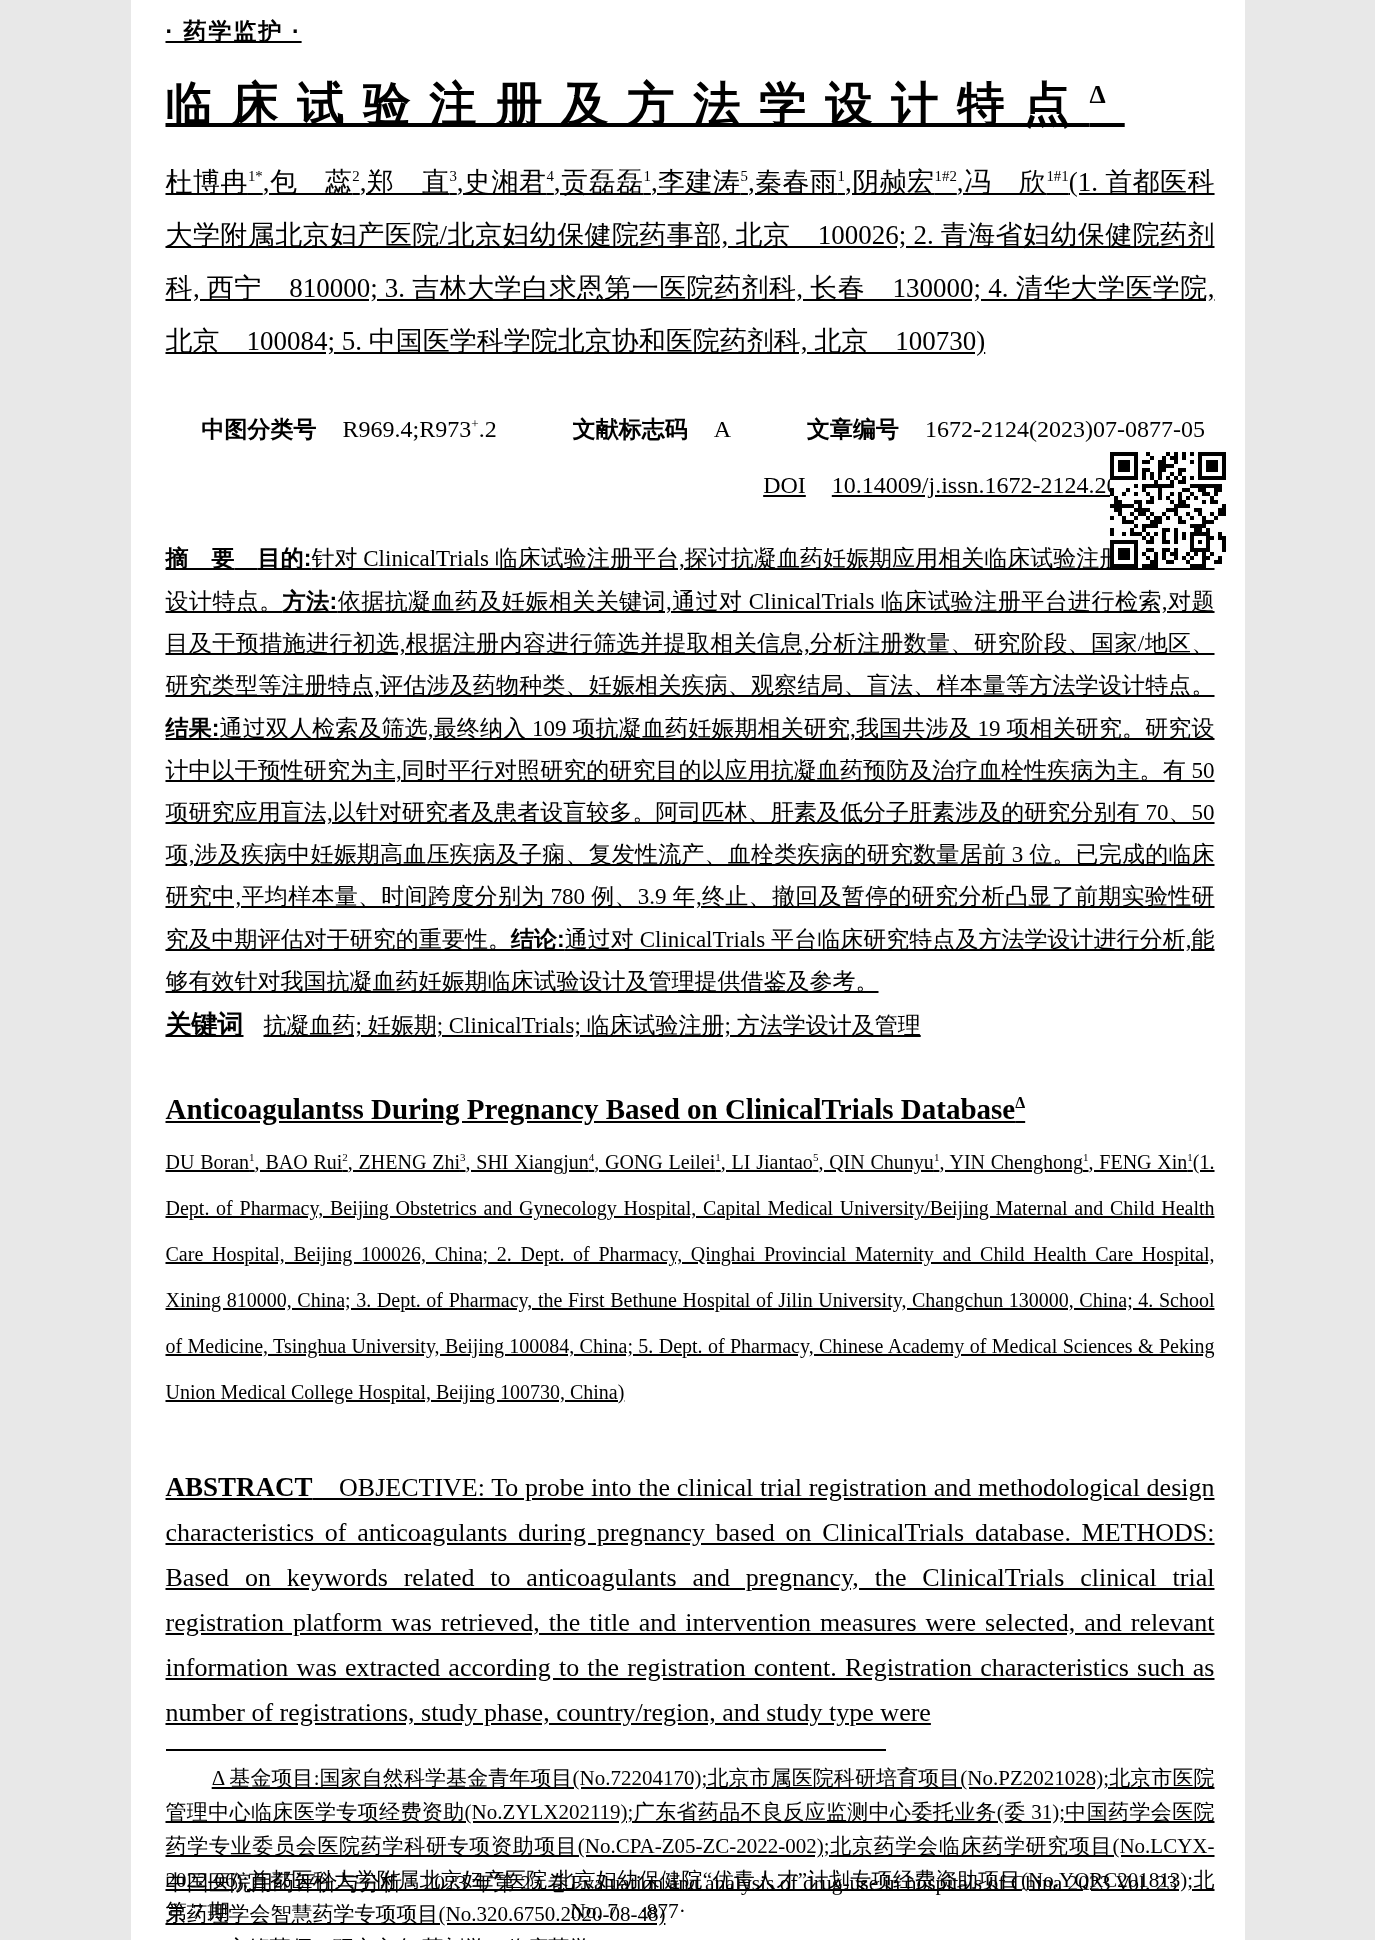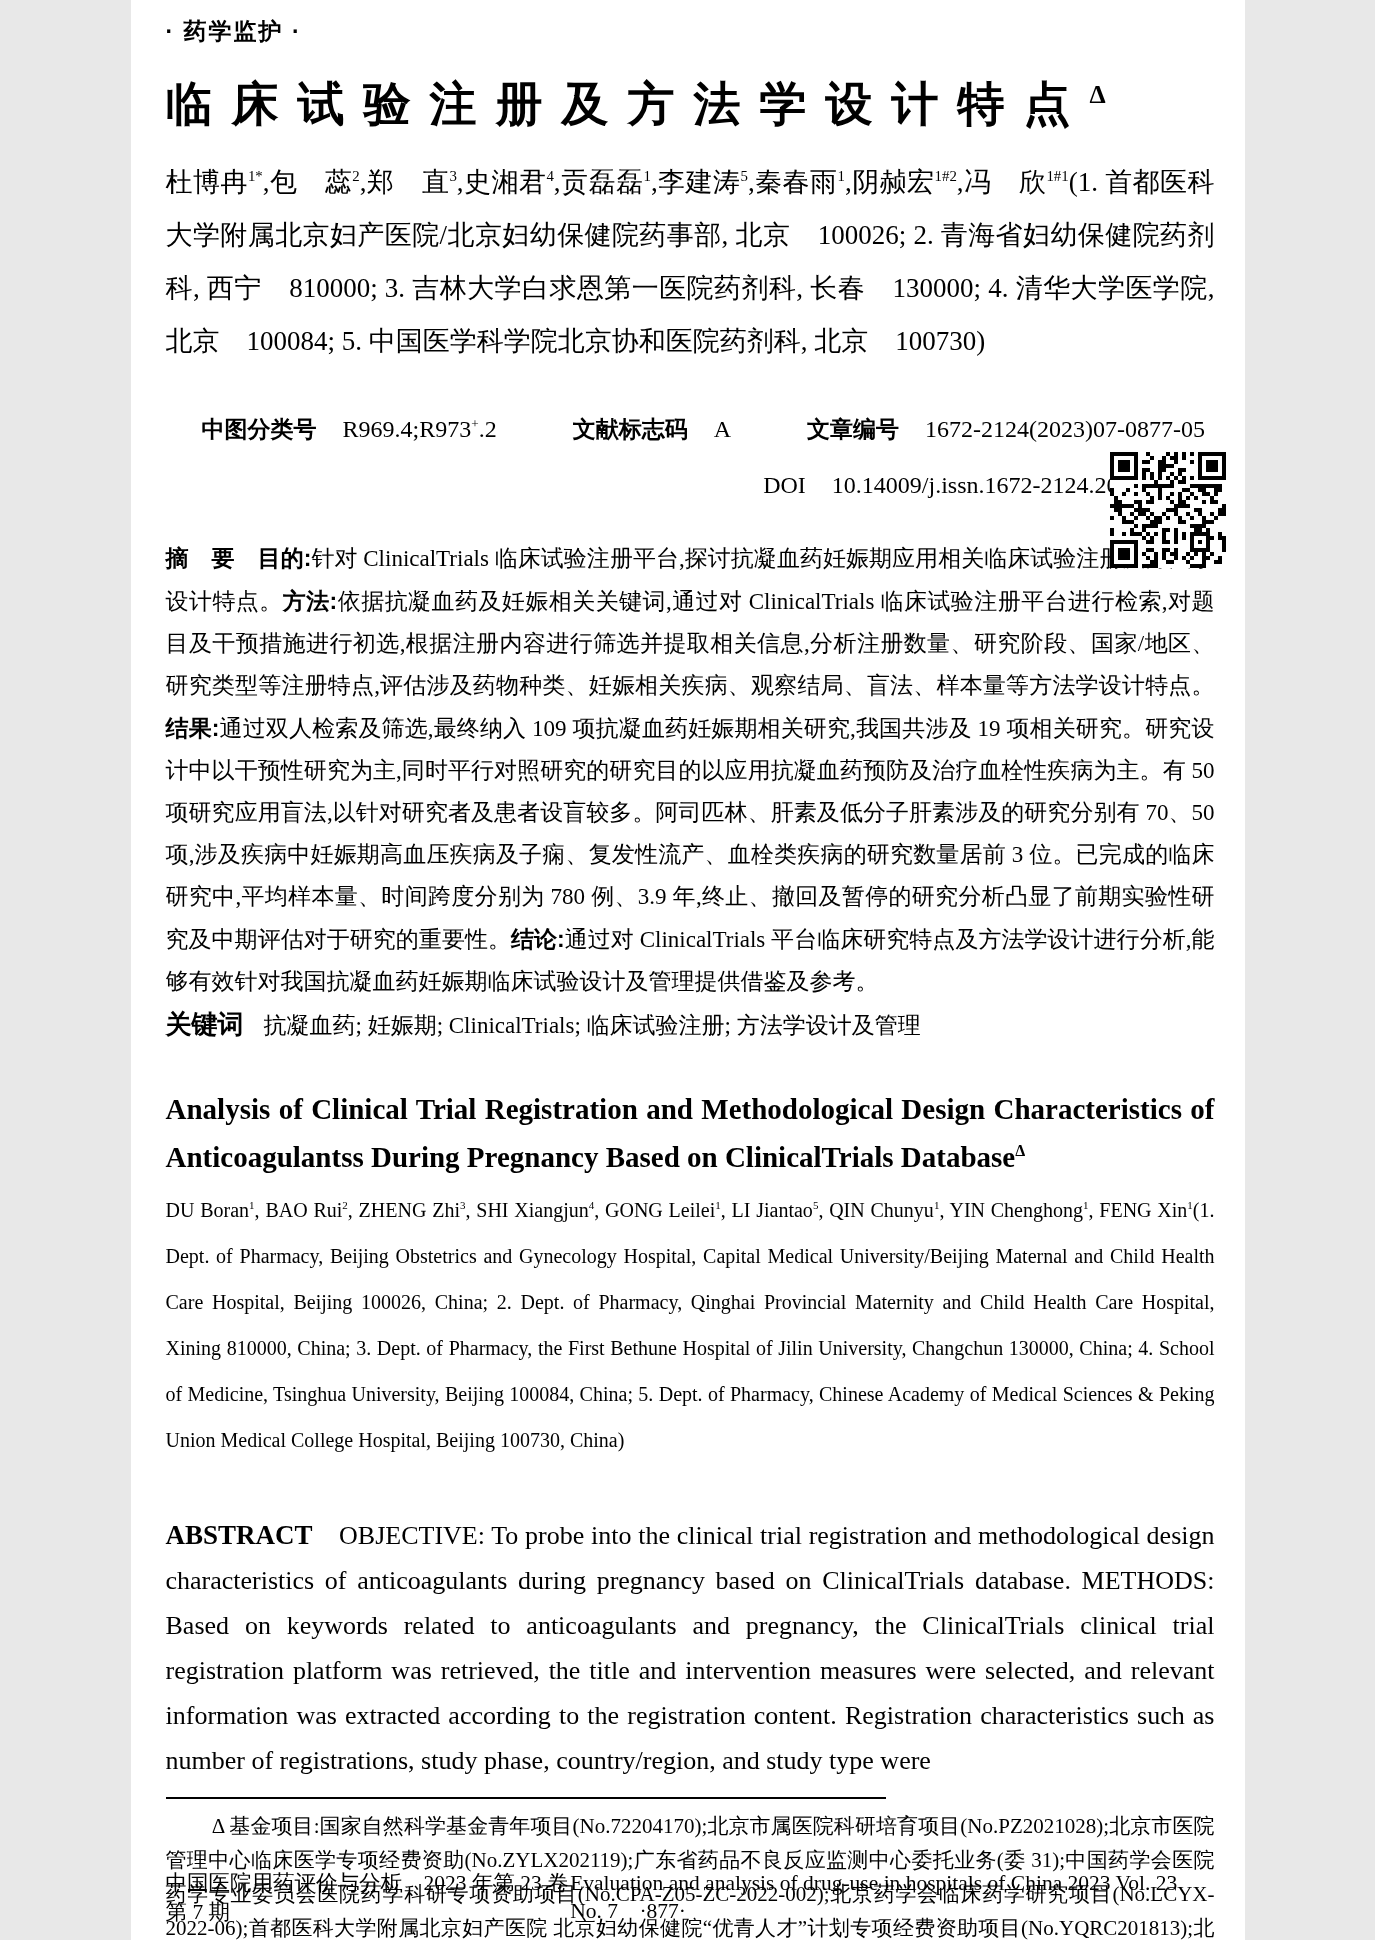--- a/index.html
+++ b/index.html
@@ -1,20 +1,21 @@
 <!DOCTYPE html>
 <html><head>
 <meta charset="utf-8">
 <style>
   html,body{margin:0;padding:0;background:#e8e8e8;}
   .page{
     position:relative;width:1114px;height:1940px;margin:0 auto;
     background:#ffffff;color:#000;box-sizing:border-box;
     padding:16px 30px 0 35px;overflow:hidden;
     font-family:"Liberation Serif","DejaVu Serif",serif;
+    text-decoration:underline;
   }
   .hei{font-family:"Liberation Sans","DejaVu Sans",sans-serif;font-weight:bold;}
   sup{font-size:0.55em;vertical-align:super;line-height:0;}
   .section-label{font-family:"Liberation Sans","DejaVu Sans",sans-serif;font-weight:bold;font-size:23px;letter-spacing:2px;}
   .title-cn{margin-top:24px;font-weight:bold;font-size:47px;line-height:67px;}
   .title-cn .l1{letter-spacing:6px;text-align:justify;text-align-last:justify;}
   .title-cn .l2{letter-spacing:19px;}
   .authors-cn{margin-top:18px;font-size:27px;line-height:53px;text-align:justify;}
   .meta-row{margin-top:46px;font-size:24px;white-space:nowrap;margin-left:36px;}
   .meta-row .grp{display:inline-block;margin-right:76px;}
@@ -425,21 +426,20 @@
       </svg>
   </div>
 
   <div class="abstract-cn"><b class="hei">摘　要</b>　<b class="hei">目的:</b>针对 ClinicalTrials 临床试验注册平台,探讨抗凝血药妊娠期应用相关临床试验注册及方法学设计特点。<b class="hei">方法:</b>依据抗凝血药及妊娠相关关键词,通过对 ClinicalTrials 临床试验注册平台进行检索,对题目及干预措施进行初选,根据注册内容进行筛选并提取相关信息,分析注册数量、研究阶段、国家/地区、研究类型等注册特点,评估涉及药物种类、妊娠相关疾病、观察结局、盲法、样本量等方法学设计特点。<b class="hei">结果:</b>通过双人检索及筛选,最终纳入 109 项抗凝血药妊娠期相关研究,我国共涉及 19 项相关研究。研究设计中以干预性研究为主,同时平行对照研究的研究目的以应用抗凝血药预防及治疗血栓性疾病为主。有 50 项研究应用盲法,以针对研究者及患者设盲较多。阿司匹林、肝素及低分子肝素涉及的研究分别有 70、50 项,涉及疾病中妊娠期高血压疾病及子痫、复发性流产、血栓类疾病的研究数量居前 3 位。已完成的临床研究中,平均样本量、时间跨度分别为 780 例、3.9 年,终止、撤回及暂停的研究分析凸显了前期实验性研究及中期评估对于研究的重要性。<b class="hei">结论:</b>通过对 ClinicalTrials 平台临床研究特点及方法学设计进行分析,能够有效针对我国抗凝血药妊娠期临床试验设计及管理提供借鉴及参考。</div>
 
   <div class="keywords">
     <span class="hei lab">关键词</span><span>抗凝血药; 妊娠期; ClinicalTrials; 临床试验注册; 方法学设计及管理</span>
   </div>
 
   <div class="title-en">
-    <div class="l1">Analysis of Clinical Trial Registration and Methodological Design Characteristics of</div>
     <div class="l2">Anticoagulantss During Pregnancy Based on ClinicalTrials Database<sup>Δ</sup></div>
   </div>
 
   <div class="authors-en">DU Boran<sup>1</sup>, BAO Rui<sup>2</sup>, ZHENG Zhi<sup>3</sup>, SHI Xiangjun<sup>4</sup>, GONG Leilei<sup>1</sup>, LI Jiantao<sup>5</sup>, QIN Chunyu<sup>1</sup>, YIN Chenghong<sup>1</sup>, FENG Xin<sup>1</sup>(1. Dept. of Pharmacy, Beijing Obstetrics and Gynecology Hospital, Capital Medical University/Beijing Maternal and Child Health Care Hospital, Beijing 100026, China; 2. Dept. of Pharmacy, Qinghai Provincial Maternity and Child Health Care Hospital, Xining 810000, China; 3. Dept. of Pharmacy, the First Bethune Hospital of Jilin University, Changchun 130000, China; 4. School of Medicine, Tsinghua University, Beijing 100084, China; 5. Dept. of Pharmacy, Chinese Academy of Medical Sciences &amp; Peking Union Medical College Hospital, Beijing 100730, China)</div>
 
   <div class="abstract-en"><b class="abs-label">ABSTRACT</b>　OBJECTIVE: To probe into the clinical trial registration and methodological design characteristics of anticoagulants during pregnancy based on ClinicalTrials database. METHODS: Based on keywords related to anticoagulants and pregnancy, the ClinicalTrials clinical trial registration platform was retrieved, the title and intervention measures were selected, and relevant information was extracted according to the registration content. Registration characteristics such as number of registrations, study phase, country/region, and study type were</div>
 
   <hr class="footnote-rule">
 
   <div class="footnotes">

